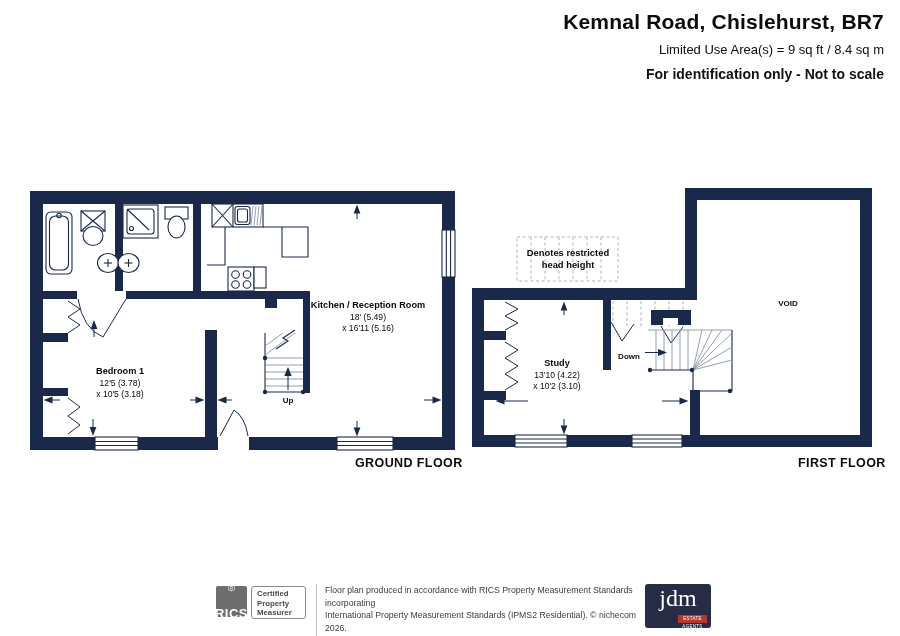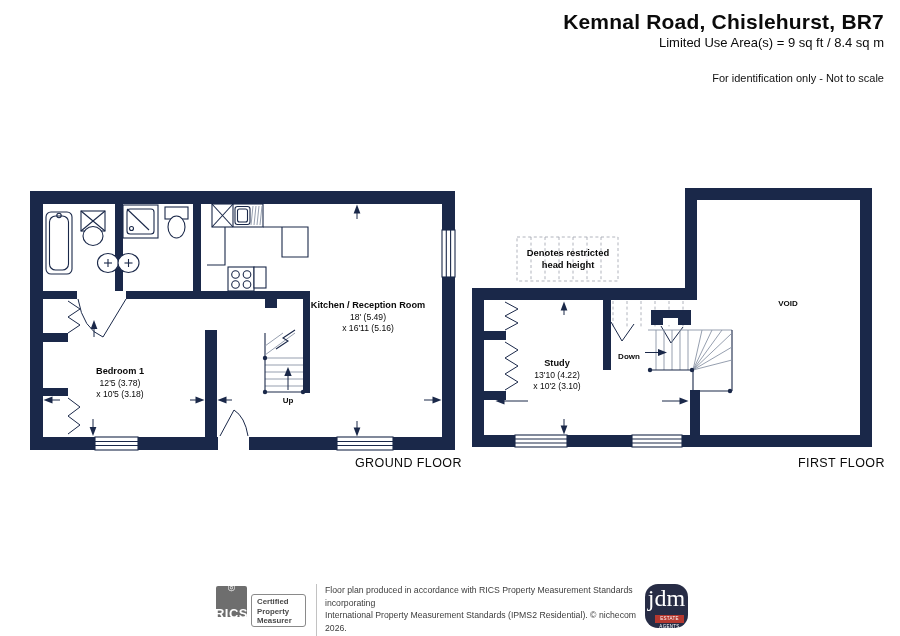--- a/index.html
+++ b/index.html
@@ -1,24 +1,24 @@
 <!DOCTYPE html>
 <html><head>
 <meta charset="utf-8">
 <style>
   html,body{margin:0;padding:0;background:#ffffff;}
   #page{position:relative;width:900px;height:636px;background:#fff;overflow:hidden;
         font-family:"Liberation Sans", sans-serif;}
   
   #hdr{position:absolute;top:10px;right:16px;text-align:right;color:#0b0b0b;}
-  #hdr .title{font-size:21px;font-weight:bold;letter-spacing:.2px;}
+  #hdr .title{font-size:21px;font-weight:bold;letter-spacing:.2px;margin-bottom:7px;}
   #hdr .aline{font-size:13px;line-height:18.5px;}
-  #hdr .disc{font-size:11px;margin-top:19px;color:#111;}
+  #hdr .disc{font-size:14px;margin-top:6px;color:#111;font-weight:bold;}
   
-  .floorlbl{position:absolute;font-size:12.5px;font-weight:normal;color:#0a0a0a;letter-spacing:.4px;}
+  .floorlbl{position:absolute;font-size:12.5px;font-weight:bold;color:#0a0a0a;letter-spacing:.4px;}
   
   svg{position:absolute;}
   .w{fill:#1a2849;stroke:none;}
   .f{fill:none;stroke:#1a2849;stroke-width:1.1;}
   .ff{fill:#ffffff;stroke:#1a2849;stroke-width:1.1;}
   .t{stroke:#8a94a6;stroke-width:0.9;fill:none;}
   .a{stroke:#1a2849;stroke-width:1;fill:none;}
   .ah{fill:#1a2849;stroke:none;}
   .dash{stroke:#a8acb5;stroke-width:0.9;stroke-dasharray:3,2.6;fill:none;}
   .white{fill:#ffffff;stroke:none;}
@@ -26,25 +26,25 @@
   .rd{font:8.6px "Liberation Sans",sans-serif;fill:#0a0a0a;}
   .sm{font:bold 8px "Liberation Sans",sans-serif;fill:#0a0a0a;}
   .lg{font:bold 9.4px "Liberation Sans",sans-serif;fill:#0a0a0a;}
   
   #ftr{position:absolute;left:216px;top:584px;height:48px;display:flex;align-items:flex-start;}
   #rics{display:flex;align-items:flex-start;}
   #rics .box{width:31px;height:31px;background:#6e6e6e;border-radius:2px;margin-top:2px;
              display:flex;flex-direction:column;align-items:center;justify-content:center;color:#fff;}
   #rics .box .crest{font-size:9px;line-height:9px;}
   #rics .box .rbrand{font-size:13px;font-weight:bold;letter-spacing:.5px;margin-top:14px;}
-  #rics .badge{width:48px;height:27px;border:1.5px solid #8a8a8a;border-radius:3px;margin-left:4px;margin-top:10px;
+  #rics .badge{width:48px;height:27px;border:1.5px solid #8a8a8a;border-radius:3px;margin-left:4px;margin-top:2px;
                padding:2px 0 2px 5px;color:#4a4a4a;font-size:7.8px;font-weight:bold;line-height:9.5px;}
   #fnote{margin-left:10px;padding-left:8px;border-left:1px solid #c2c2c2;
          font-size:8.7px;line-height:12.5px;color:#3d3d3d;width:312px;}
-  #jdm{position:relative;margin-left:8px;width:43px;height:44px;background:#272c45;border-radius:13px;}
+  #jdm{position:relative;margin-left:8px;width:66px;height:44px;background:#272c45;border-radius:3px;}
   #jdm .jb{position:absolute;top:1px;left:0;width:100%;text-align:center;color:#fff;
            font-family:"Liberation Serif",serif;font-size:24px;}
   #jdm .jr{position:absolute;right:4px;bottom:5px;width:29px;height:8px;background:#b5382f;
            color:#fff;font-size:4.5px;line-height:8px;text-align:center;letter-spacing:.3px;}
 </style>
 </head>
 <body>
 
 <div id="page">
 

